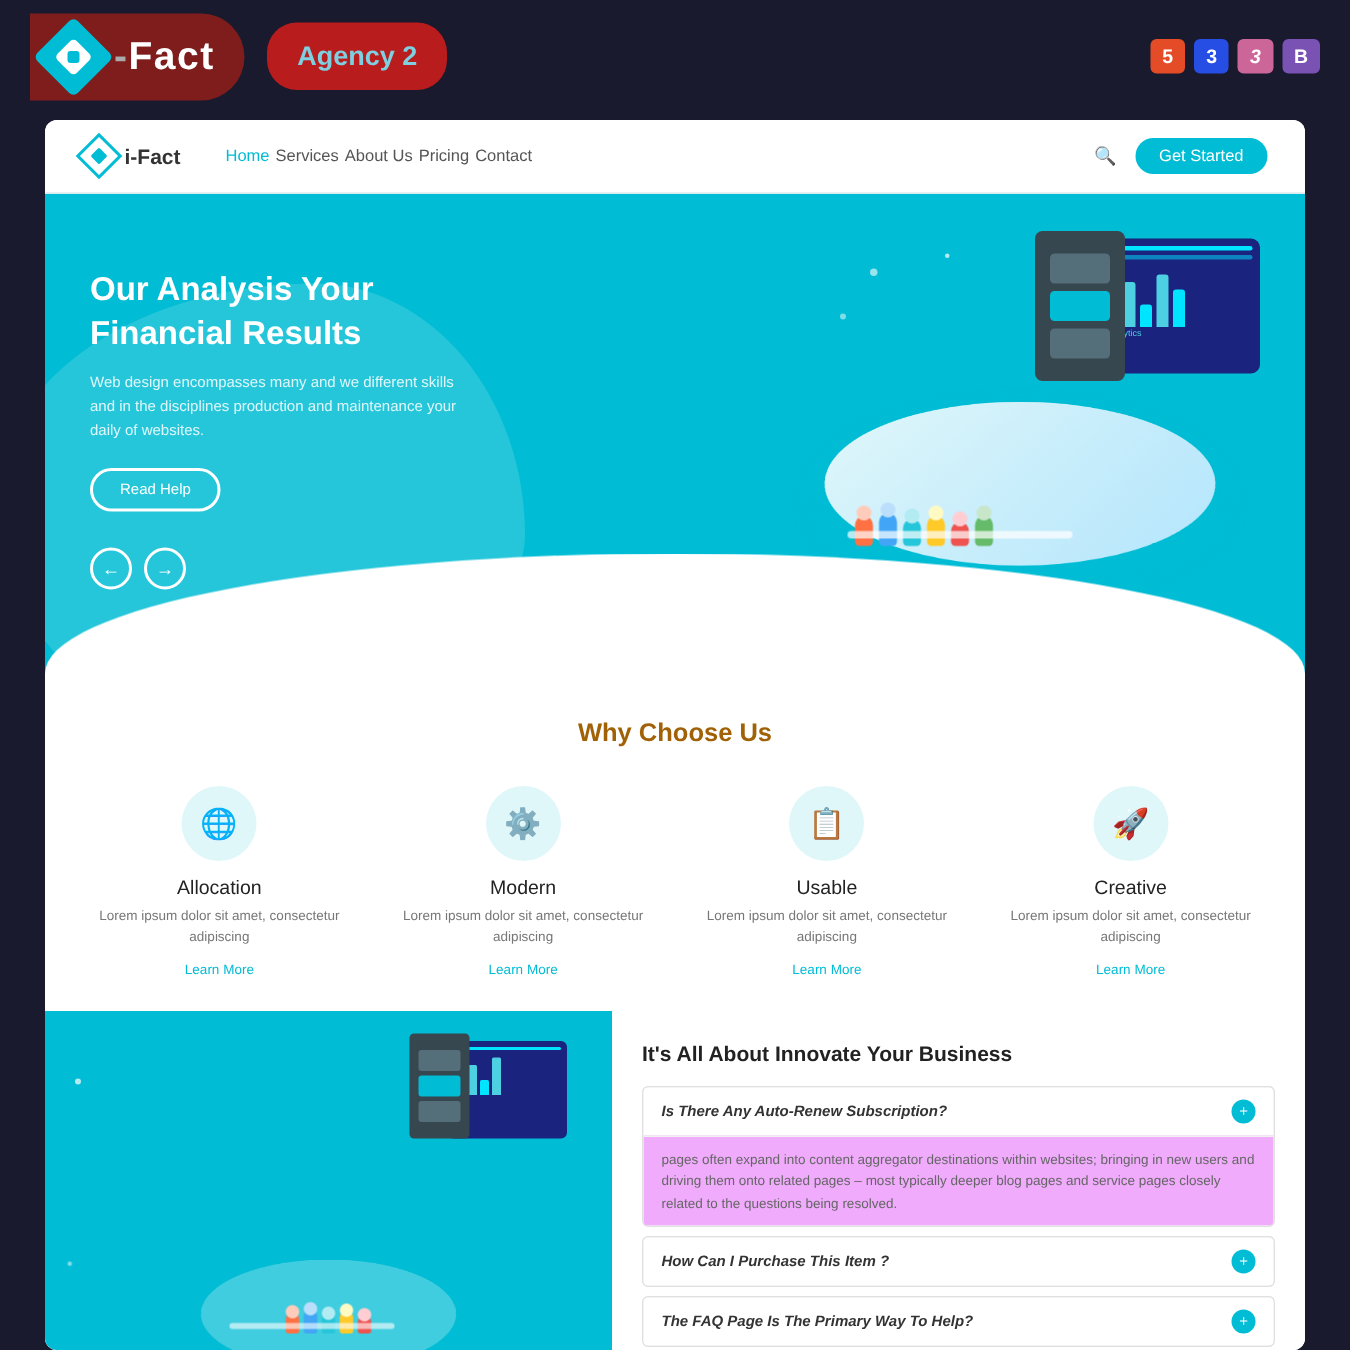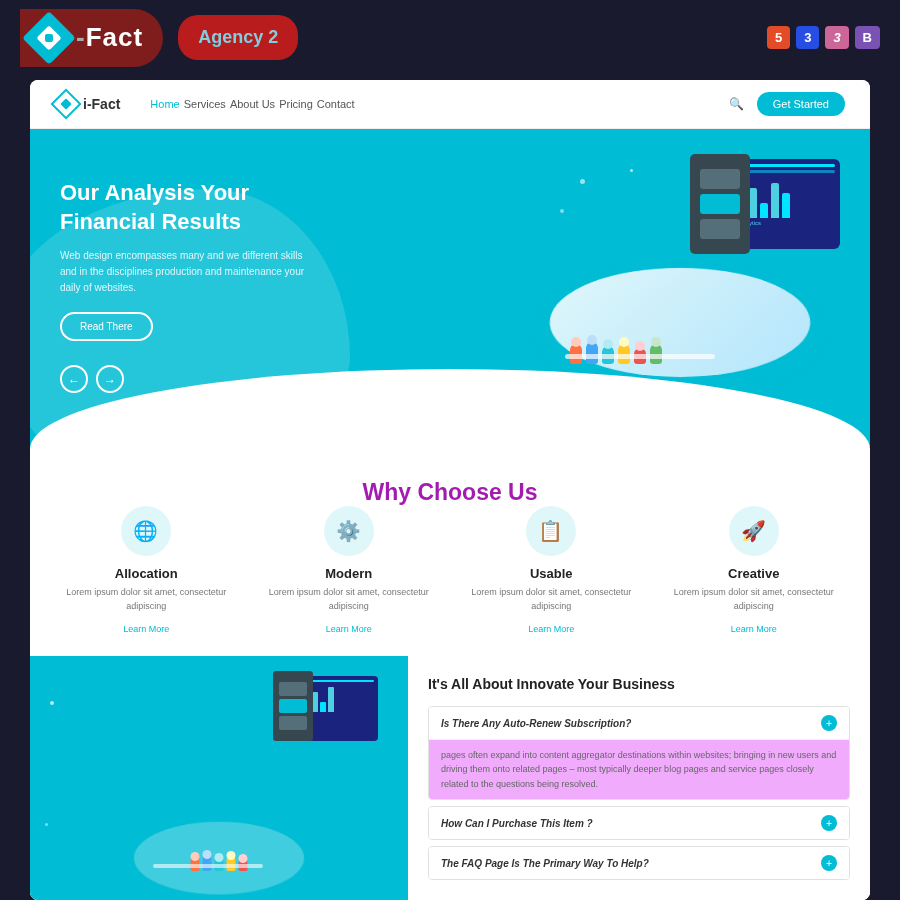--- a/index.html
+++ b/index.html
@@ -198,40 +198,41 @@
       height: 270px;
     }
 
     
     .why-section {
       background: white;
       padding: 30px 20px 20px;
       text-align: center;
     }
     .section-title {
-      font-size: 23px;
+      font-size: 17px;
       font-weight: 700;
-      color: #a21caf;
+      color: #a16207;
+      margin-bottom: 25px;
     }
     .features-grid {
       display: flex;
       justify-content: space-around;
       gap: 10px;
     }
     .feature-item { text-align: center; flex: 1; }
     .feature-icon {
       width: 50px; height: 50px;
       border-radius: 50%;
       background: #e0f7fa;
       display: flex; align-items: center; justify-content: center;
       margin: 0 auto 10px;
       font-size: 20px;
       color: #00bcd4;
     }
-    .feature-title { font-size: 13px; font-weight: 700; color: #222; margin-bottom: 5px; }
+    .feature-title { font-size: 13px; font-weight: 400; color: #222; margin-bottom: 5px; }
     .feature-desc { font-size: 9px; color: #777; line-height: 1.5; margin-bottom: 5px; }
     .learn-more-link { font-size: 9px; color: #00bcd4; cursor: pointer; }
 
     
     .bottom-section {
       display: flex;
       background: #f5f5f5;
       height: 270px;
       overflow: hidden;
     }
@@ -314,21 +315,21 @@
       <span class="search-icon">🔍</span>
       <button class="get-started-btn">Get Started</button>
     </div>
   </nav>
 
   <div class="hero">
     <div class="hero-blob"></div>
     <div class="hero-content">
       <h1 class="hero-title">Our Analysis Your Financial Results</h1>
       <p class="hero-desc">Web design encompasses many and we different skills and in the disciplines production and maintenance your daily of websites.</p>
-      <button class="read-more-btn">Read There</button>
+      <button class="read-more-btn">Read Help</button>
       <div class="hero-arrows">
         <button class="arrow-btn">←</button>
         <button class="arrow-btn">→</button>
       </div>
     </div>
 
     <div class="hero-illustration">
       <div style="position:relative; width:100%; height:100%;">
 
         <div style="position:absolute; bottom:40px; left:20px; width:260px; height:120px; background:linear-gradient(135deg,#e0f7fa,#b3e5fc); border-radius:50%; transform:perspective(400px) rotateX(25deg); box-shadow:0 8px 20px rgba(0,188,212,0.3);"></div>

